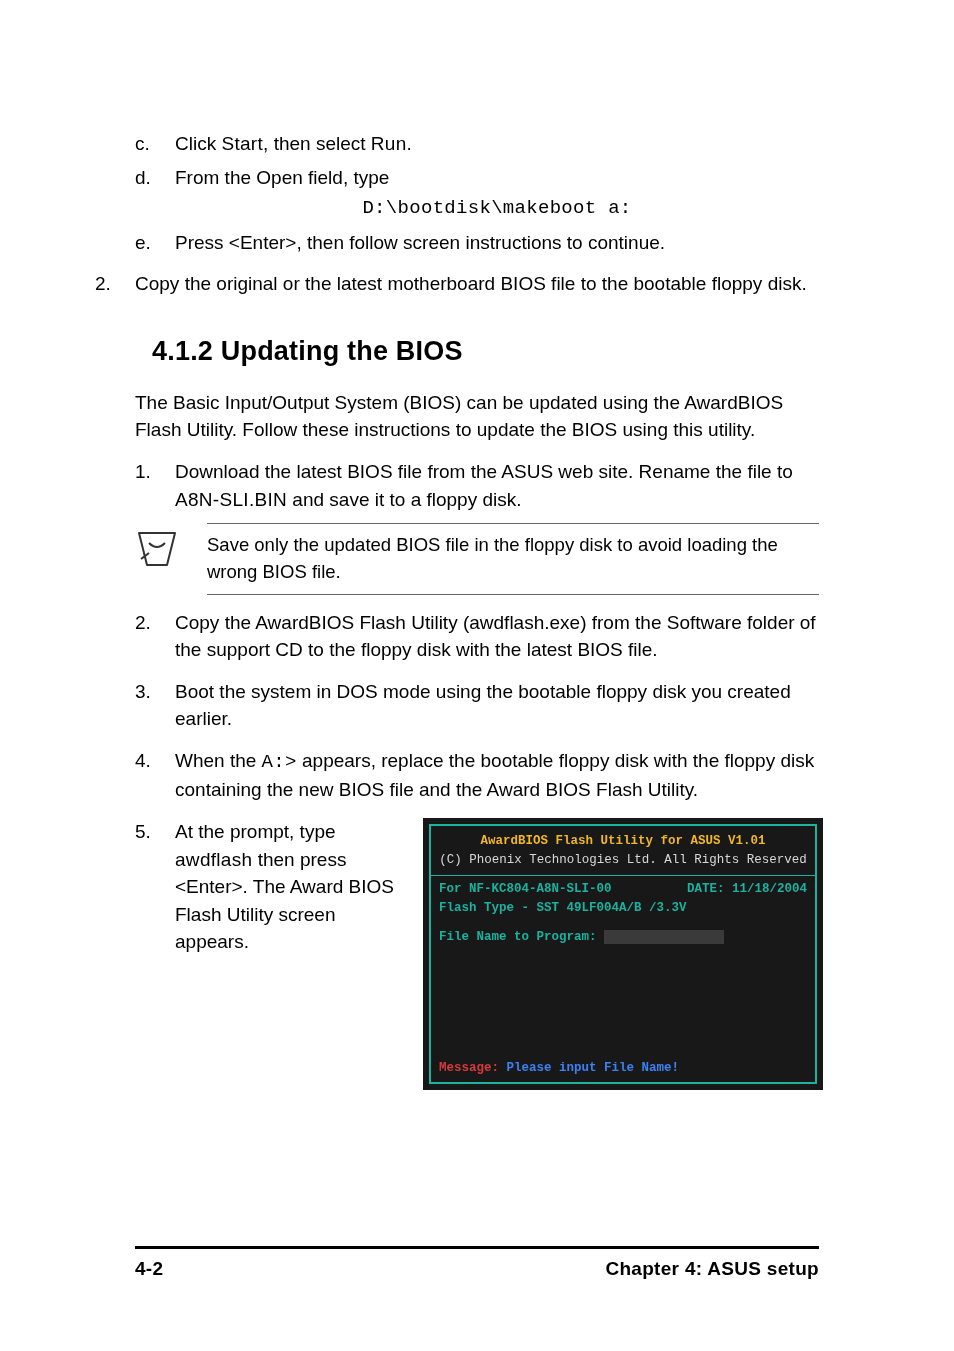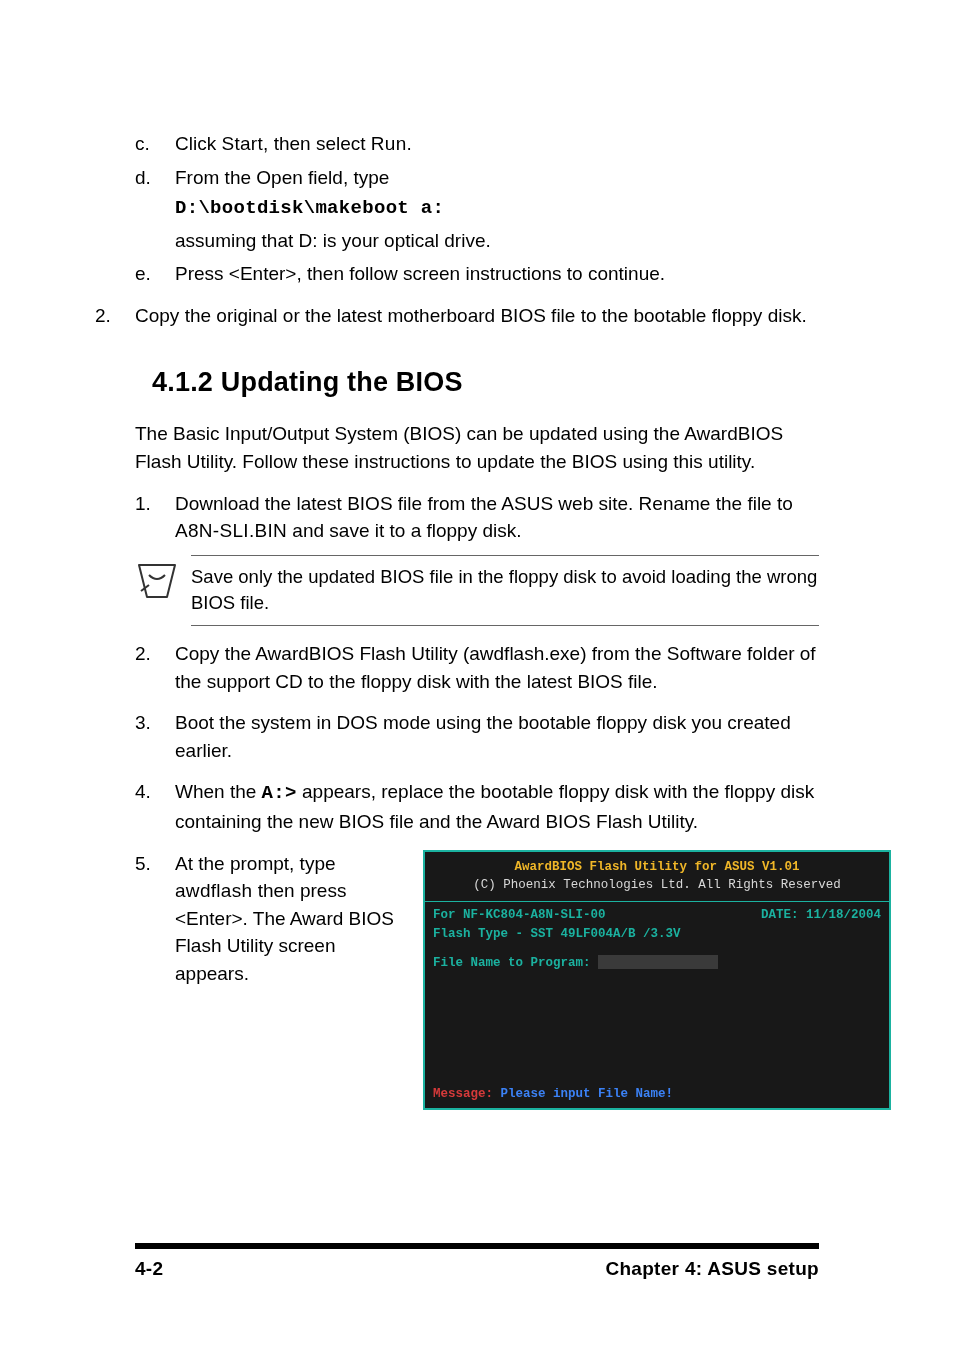--- a/index.html
+++ b/index.html
@@ -12,29 +12,29 @@
     position: relative;
     padding: 130px 135px 0 135px;
     font-size: 19px;
     line-height: 1.45;
   }
   .content { max-width: 690px; }
   .indent-letter { padding-left: 40px; position: relative; margin-bottom: 6px; }
   .indent-letter .marker { position: absolute; left: 0; }
   .indent-num { padding-left: 40px; position: relative; margin-bottom: 10px; margin-top: 14px; }
   .indent-num .marker { position: absolute; left: 0; }
-  .mono { font-family: "Courier New", monospace; font-weight: bold; letter-spacing: 0.3px; }
+  .mono { font-family: "Courier New", monospace; font-weight: normal; letter-spacing: 0.3px; text-align: center; }
   .bold { font-weight: 400; letter-spacing: 0.3px; }
   .h2 { font-size: 27px; font-weight: 800; margin-top: 34px; margin-bottom: 18px; letter-spacing: 0.2px; margin-left: 17px; }
   .para { margin-bottom: 12px; margin-top: 4px; }
 
   .note-wrap {
     display: flex;
     align-items: flex-start;
-    gap: 12px;
+    gap: 28px;
     margin: 10px 0 10px 0;
   }
   .note-icon {
     width: 44px;
     height: 40px;
     flex-shrink: 0;
     margin-top: 6px;
   }
   .note-text-box {
     flex: 1;
@@ -43,24 +43,25 @@
     padding: 8px 0;
     font-size: 18.5px;
   }
 
   .flex-row { display: flex; align-items: flex-start; gap: 20px; }
   .left-col { width: 228px; flex-shrink: 0; }
   .right-col { flex: 1; }
 
   .bios-box {
     background: #181818;
-    width: 468px;
+    width: 400px;
     font-family: "Courier New", monospace;
     font-size: 12.5px;
     color: #fff;
+    padding: 6px;
     line-height: 1.5;
   }
   .bios-inner {
     border: 2px double #1bb2a0;
     border-style: double;
     padding: 6px 8px 4px 8px;
     position: relative;
     min-height: 260px;
   }
   .bios-title { color: #f0b728; font-weight: bold; text-align: center; }
@@ -76,21 +77,21 @@
     border-top: 1px solid #1bb2a0;
     margin: 4px -8px 4px -8px;
   }
   .bios-date { float: right; }
 
   .footer {
     position: absolute;
     bottom: 68px;
     left: 135px;
     right: 135px;
-    border-top: 6px solid #000000;
+    border-top: 3px solid #000000;
     padding-top: 6px;
     display: flex;
     justify-content: space-between;
     font-weight: 800;
     font-size: 19px;
     letter-spacing: 0.3px;
   }
 </style>
 </head>
 <body>
@@ -99,21 +100,20 @@
 
   <div class="indent-letter">
     <span class="marker">c.</span>
     <span>Click </span><span class="bold">Start</span><span>, then select </span><span class="bold">Run</span><span>.</span>
   </div>
 
   <div class="indent-letter">
     <span class="marker">d.</span>
     <span>From the Open field, type</span>
     <div class="mono" style="margin-top:4px;">D:\bootdisk\makeboot a:</div>
-    <div style="margin-top:4px;">assuming that D: is your optical drive.</div>
   </div>
 
   <div class="indent-letter">
     <span class="marker">e.</span>
     <span>Press &lt;Enter&gt;, then follow screen instructions to continue.</span>
   </div>
 
   <div class="indent-num" style="margin-left:-40px; padding-left:40px;">
     <span class="marker">2.</span>
     <span>Copy the original or the latest motherboard BIOS file to the bootable floppy disk.</span>

